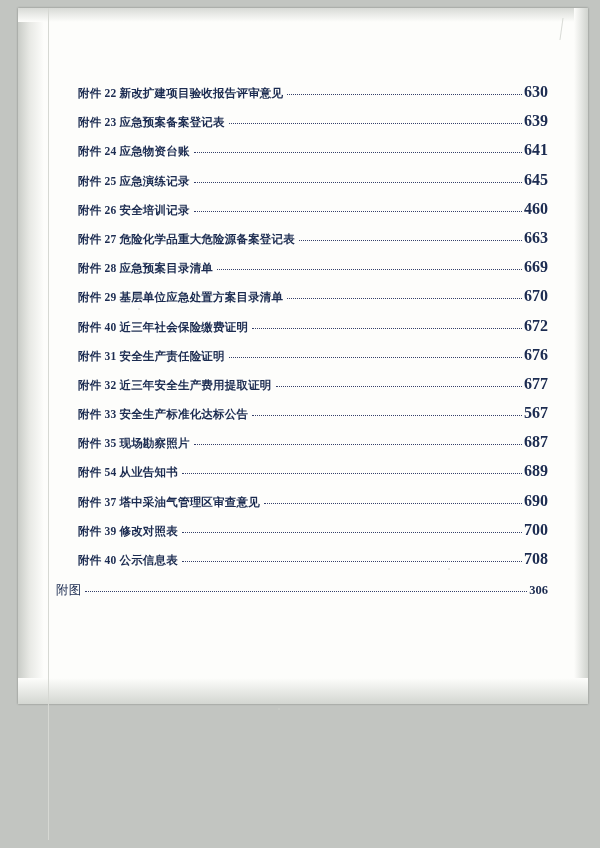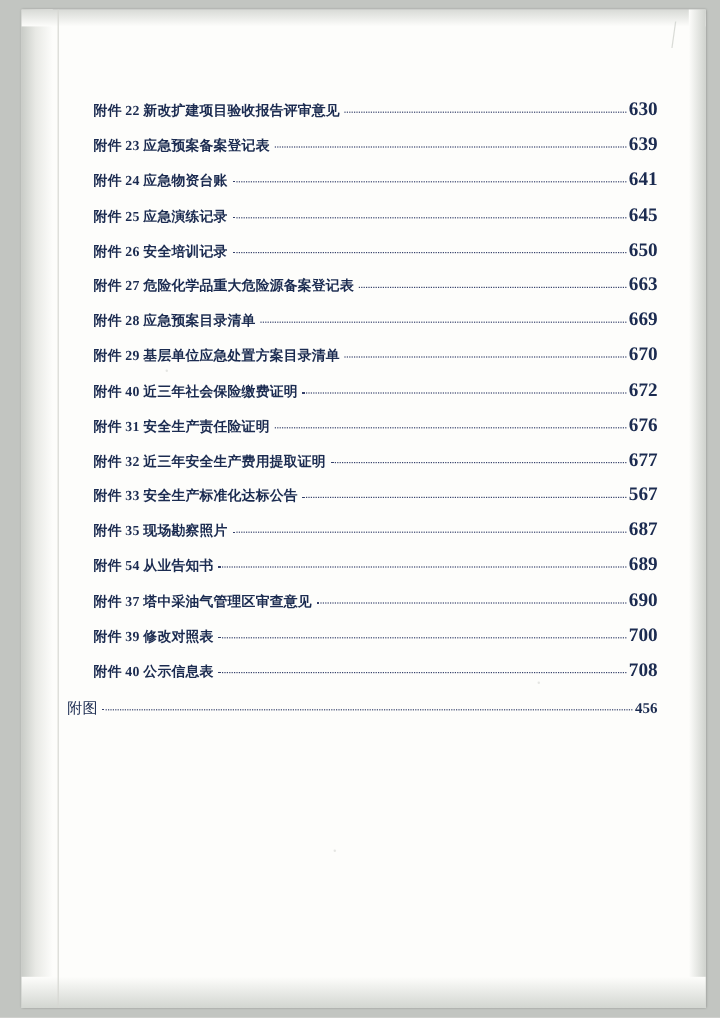--- a/index.html
+++ b/index.html
@@ -18,21 +18,21 @@
     width: 600px;
     height: 848px;
     background: #c2c5c1;
   }
   
   .sheet {
     position: absolute;
     left: 18px;
     top: 8px;
     width: 570px;
-    height: 832px;
+    height: 696px;
     background: #fdfdfb;
     box-shadow: 0 0 2px rgba(0,0,0,0.35);
   }
   
   .sheet-shade-left {
     position: absolute;
     left: 0; top: 0;
     width: 26px; height: 100%;
     background: linear-gradient(to right, #c9ccc7 0%, #e8e9e5 45%, #fdfdfb 100%);
   }
@@ -170,21 +170,21 @@
 
       <div class="toc-row">
         <span class="label">附件 25  应急演练记录</span>
         <span class="leader"></span>
         <span class="page">645</span>
       </div>
 
       <div class="toc-row">
         <span class="label">附件 26  安全培训记录</span>
         <span class="leader"></span>
-        <span class="page">650</span>
+        <span class="page">460</span>
       </div>
 
       <div class="toc-row">
         <span class="label">附件 27  危险化学品重大危险源备案登记表</span>
         <span class="leader"></span>
         <span class="page">663</span>
       </div>
 
       <div class="toc-row">
         <span class="label">附件 28  应急预案目录清单</span>
@@ -250,18 +250,18 @@
 
       <div class="toc-row">
         <span class="label">附件 40  公示信息表</span>
         <span class="leader"></span>
         <span class="page">708</span>
       </div>
 
       <div class="toc-row final">
         <span class="label">附图</span>
         <span class="leader"></span>
-        <span class="page">456</span>
+        <span class="page">306</span>
       </div>
 
     </div>
   </div>
 </div>
 
 </body></html>

